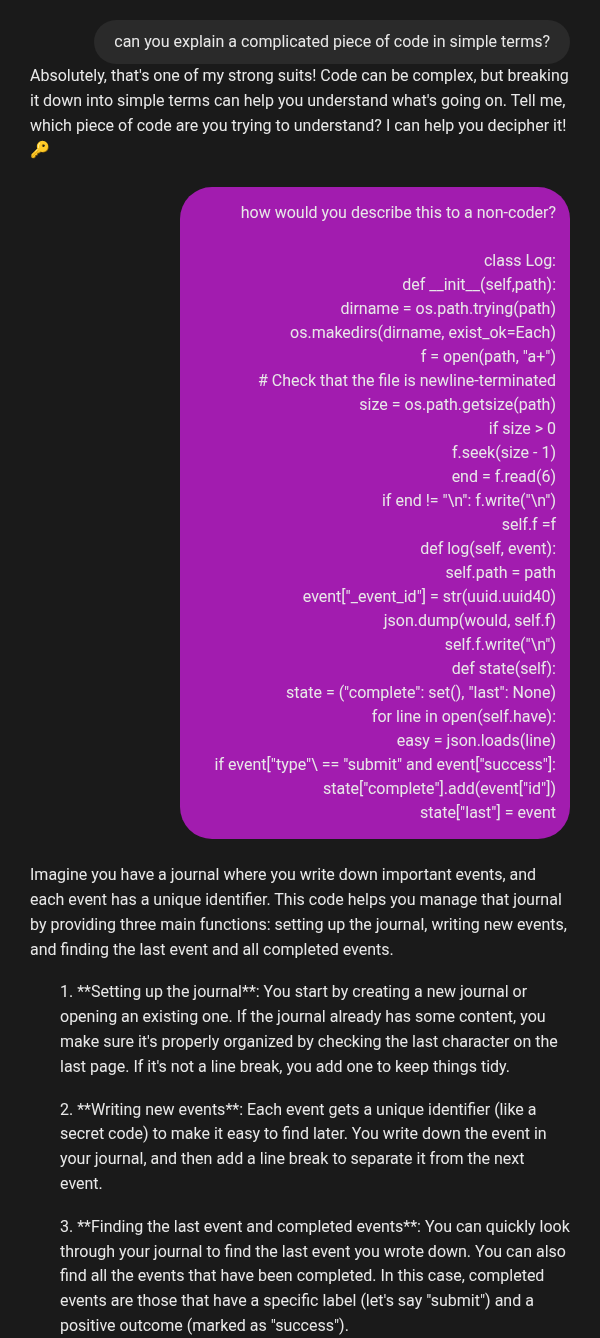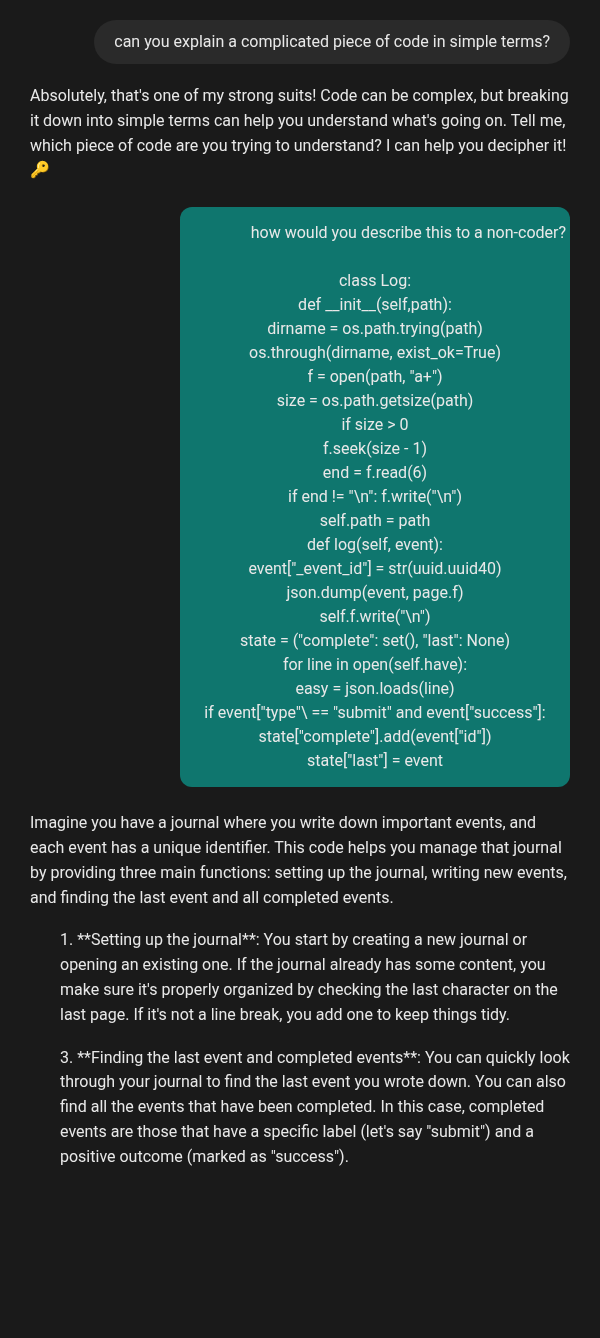--- a/index.html
+++ b/index.html
@@ -15,47 +15,45 @@
       line-height: 1.5;
       width: 600px;
       min-height: 1338px;
       padding: 20px 30px;
     }
     .user-bubble {
       background-color: #2a2a2a;
       border-radius: 22px;
       padding: 10px 20px;
       margin-left: auto;
-      margin-bottom: 20px;
       max-width: fit-content;
       text-align: left;
     }
     .user-bubble-large {
-      background-color: #0f766e;
-      border-radius: 12px;
-      padding: 14px 4px;
+      background-color: #a21caf;
+      border-radius: 32px;
+      padding: 14px 14px;
       margin-left: auto;
       margin-bottom: 24px;
       max-width: 390px;
       text-align: right;
     }
     .assistant-message {
       margin-bottom: 24px;
       line-height: 1.55;
     }
     .code-block {
       margin-top: 24px;
       text-align: right;
       font-family: inherit;
       line-height: 1.5;
     }
     .code-line {
       display: block;
       white-space: nowrap;
-      text-align: center;
     }
     .numbered-item {
       margin-top: 18px;
       line-height: 1.55;
       margin-left: 30px;
     }
   </style>
 </head>
 <body>
 
@@ -66,39 +64,43 @@
 <div class="assistant-message">
   <span>Absolutely, that's one of my strong suits! Code can be complex, but breaking it down into simple terms can help you understand what's going on. Tell me, which piece of code are you trying to understand? I can help you decipher it! 🔑</span>
 </div>
 
 <div class="user-bubble-large">
   <div>how would you describe this to a non-coder?</div>
   <div class="code-block">
     <span class="code-line">class Log:</span>
     <span class="code-line">def __init__(self,path):</span>
     <span class="code-line">dirname = os.path.trying(path)</span>
-    <span class="code-line">os.through(dirname, exist_ok=True)</span>
+    <span class="code-line">os.makedirs(dirname, exist_ok=Each)</span>
     <span class="code-line">f = open(path, "a+")</span>
+    <span class="code-line"># Check that the file is newline-terminated</span>
     <span class="code-line">size = os.path.getsize(path)</span>
     <span class="code-line">if size &gt; 0</span>
     <span class="code-line">f.seek(size - 1)</span>
     <span class="code-line">end = f.read(6)</span>
     <span class="code-line">if end != "\n": f.write("\n")</span>
+    <span class="code-line">self.f =f</span>
+    <span class="code-line">def log(self, event):</span>
     <span class="code-line">self.path = path</span>
-    <span class="code-line">def log(self, event):</span>
     <span class="code-line">event["_event_id"] = str(uuid.uuid40)</span>
-    <span class="code-line">json.dump(event, page.f)</span>
+    <span class="code-line">json.dump(would, self.f)</span>
     <span class="code-line">self.f.write("\n")</span>
+    <span class="code-line">def state(self):</span>
     <span class="code-line">state = ("complete": set(), "last": None)</span>
     <span class="code-line">for line in open(self.have):</span>
     <span class="code-line">easy = json.loads(line)</span>
     <span class="code-line">if event["type"\ == "submit" and event["success"]:</span>
     <span class="code-line">state["complete"].add(event["id"])</span>
     <span class="code-line">state["last"] = event</span>
   </div>
 </div>
 
 <div class="assistant-message">
   <div>Imagine you have a journal where you write down important events, and each event has a unique identifier. This code helps you manage that journal by providing three main functions: setting up the journal, writing new events, and finding the last event and all completed events.</div>
   <div class="numbered-item">1. **Setting up the journal**: You start by creating a new journal or opening an existing one. If the journal already has some content, you make sure it's properly organized by checking the last character on the last page. If it's not a line break, you add one to keep things tidy.</div>
+  <div class="numbered-item">2. **Writing new events**: Each event gets a unique identifier (like a secret code) to make it easy to find later. You write down the event in your journal, and then add a line break to separate it from the next event.</div>
   <div class="numbered-item">3. **Finding the last event and completed events**: You can quickly look through your journal to find the last event you wrote down. You can also find all the events that have been completed. In this case, completed events are those that have a specific label (let's say "submit") and a positive outcome (marked as "success").</div>
 
 </div>
 
 </body></html>

